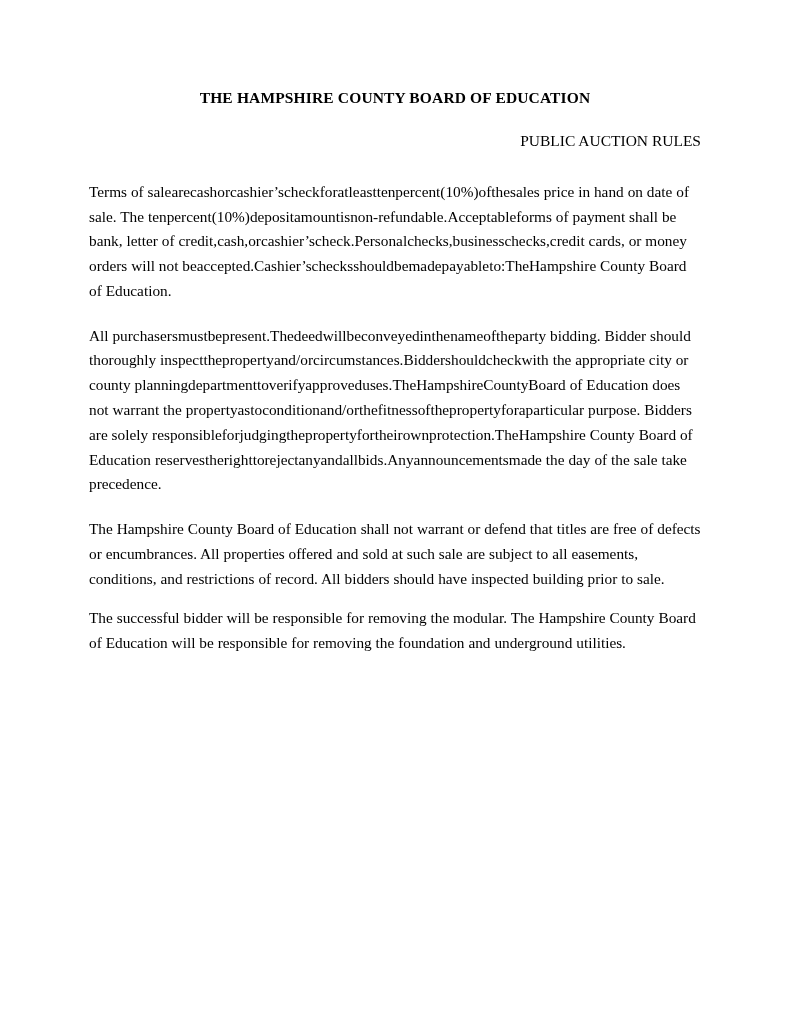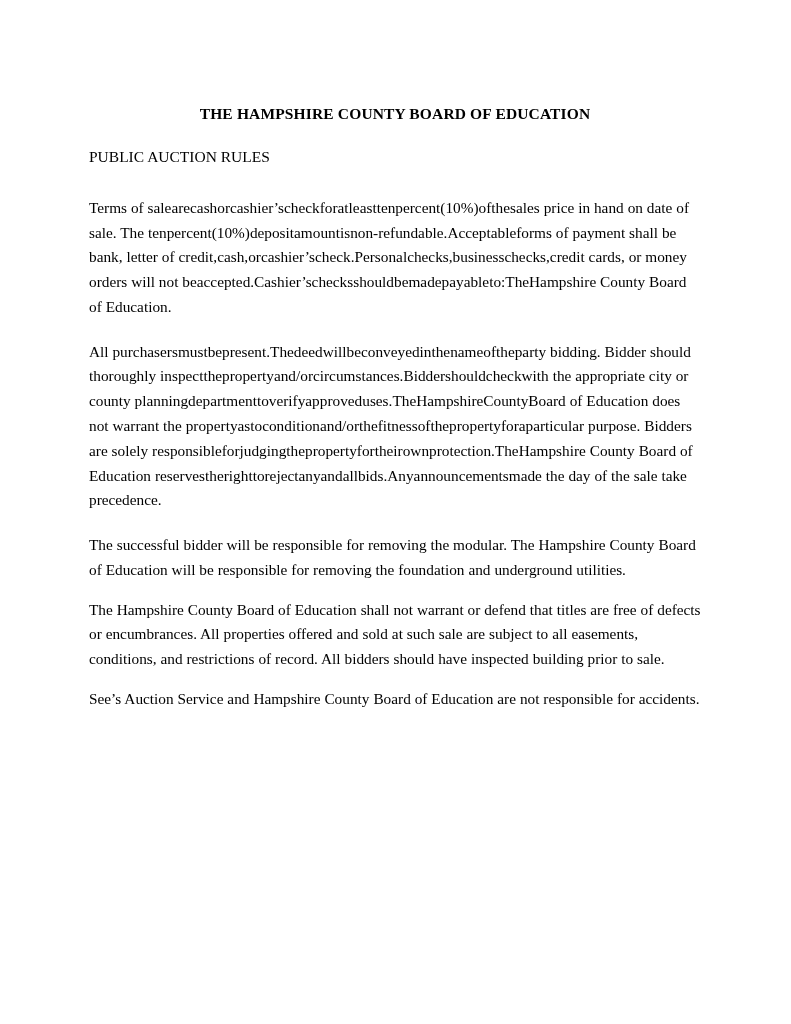--- a/index.html
+++ b/index.html
@@ -17,35 +17,35 @@
     background: #ffffff;
     overflow: hidden;
     font-family: "Liberation Serif", "DejaVu Serif", serif;
     color: #000000;
     -webkit-font-smoothing: antialiased;
   }
 
   .content {
     position: absolute;
     left: 89px;
-    top: 104px;
+    top: 88px;
     width: 612px;
   }
 
   .doc-title {
     text-align: center;
     font-weight: bold;
     font-size: 15.5px;
     letter-spacing: 0.15px;
     line-height: 1.35;
     margin: 0 0 22px 0;
   }
 
   .doc-subtitle {
-    text-align: left;
+    text-align: right;
     font-weight: normal;
     font-size: 15.5px;
     line-height: 1.35;
     margin: 0 0 28px 0;
   }
 
   .para {
     font-size: 15.3px;
     line-height: 1.62;
     text-align: left;
@@ -74,21 +74,20 @@
 
     <h1 class="doc-title">THE HAMPSHIRE COUNTY BOARD OF EDUCATION</h1>
 
     <h2 class="doc-subtitle">PUBLIC AUCTION RULES</h2>
 
     <p class="para gap-lg">Terms of salearecashorcashier’scheckforatleasttenpercent(10%)ofthesales price in hand on date of sale. The tenpercent(10%)depositamountisnon-refundable.Acceptableforms of payment shall be bank, letter of credit,cash,orcashier’scheck.Personalchecks,businesschecks,credit cards, or money orders will not beaccepted.Cashier’schecksshouldbemadepayableto:TheHampshire County Board of Education.</p>
 
 
     <p class="para gap-lg">All purchasersmustbepresent.Thedeedwillbeconveyedinthenameoftheparty bidding. Bidder should thoroughly inspectthepropertyand/orcircumstances.Biddershouldcheckwith the appropriate city or county planningdepartmenttoverifyapproveduses.TheHampshireCountyBoard of Education does not warrant the propertyastoconditionand/orthefitnessofthepropertyforaparticular purpose. Bidders are solely responsibleforjudgingthepropertyfortheirownprotection.TheHampshire County Board of Education reservestherighttorejectanyandallbids.Anyannouncementsmade the day of the sale take precedence.</p>
 
+    <p class="para tight">The Hampshire County Board of Education shall not warrant or defend that titles are free of defects or encumbrances. All properties offered and sold at such sale are subject to all easements, conditions, and restrictions of record. All bidders should have inspected building prior to sale.</p>
+
     <p class="para tight">The successful bidder will be responsible for removing the modular. The Hampshire County Board of Education will be responsible for removing the foundation and underground utilities.</p>
 
-    <p class="para tight">The Hampshire County Board of Education shall not warrant or defend that titles are free of defects or encumbrances. All properties offered and sold at such sale are subject to all easements, conditions, and restrictions of record. All bidders should have inspected building prior to sale.</p>
 
-
-    <p class="para">See’s Auction Service and Hampshire County Board of Education are not responsible for accidents.</p>
 
   </div>
 </div>
 
 </body></html>

